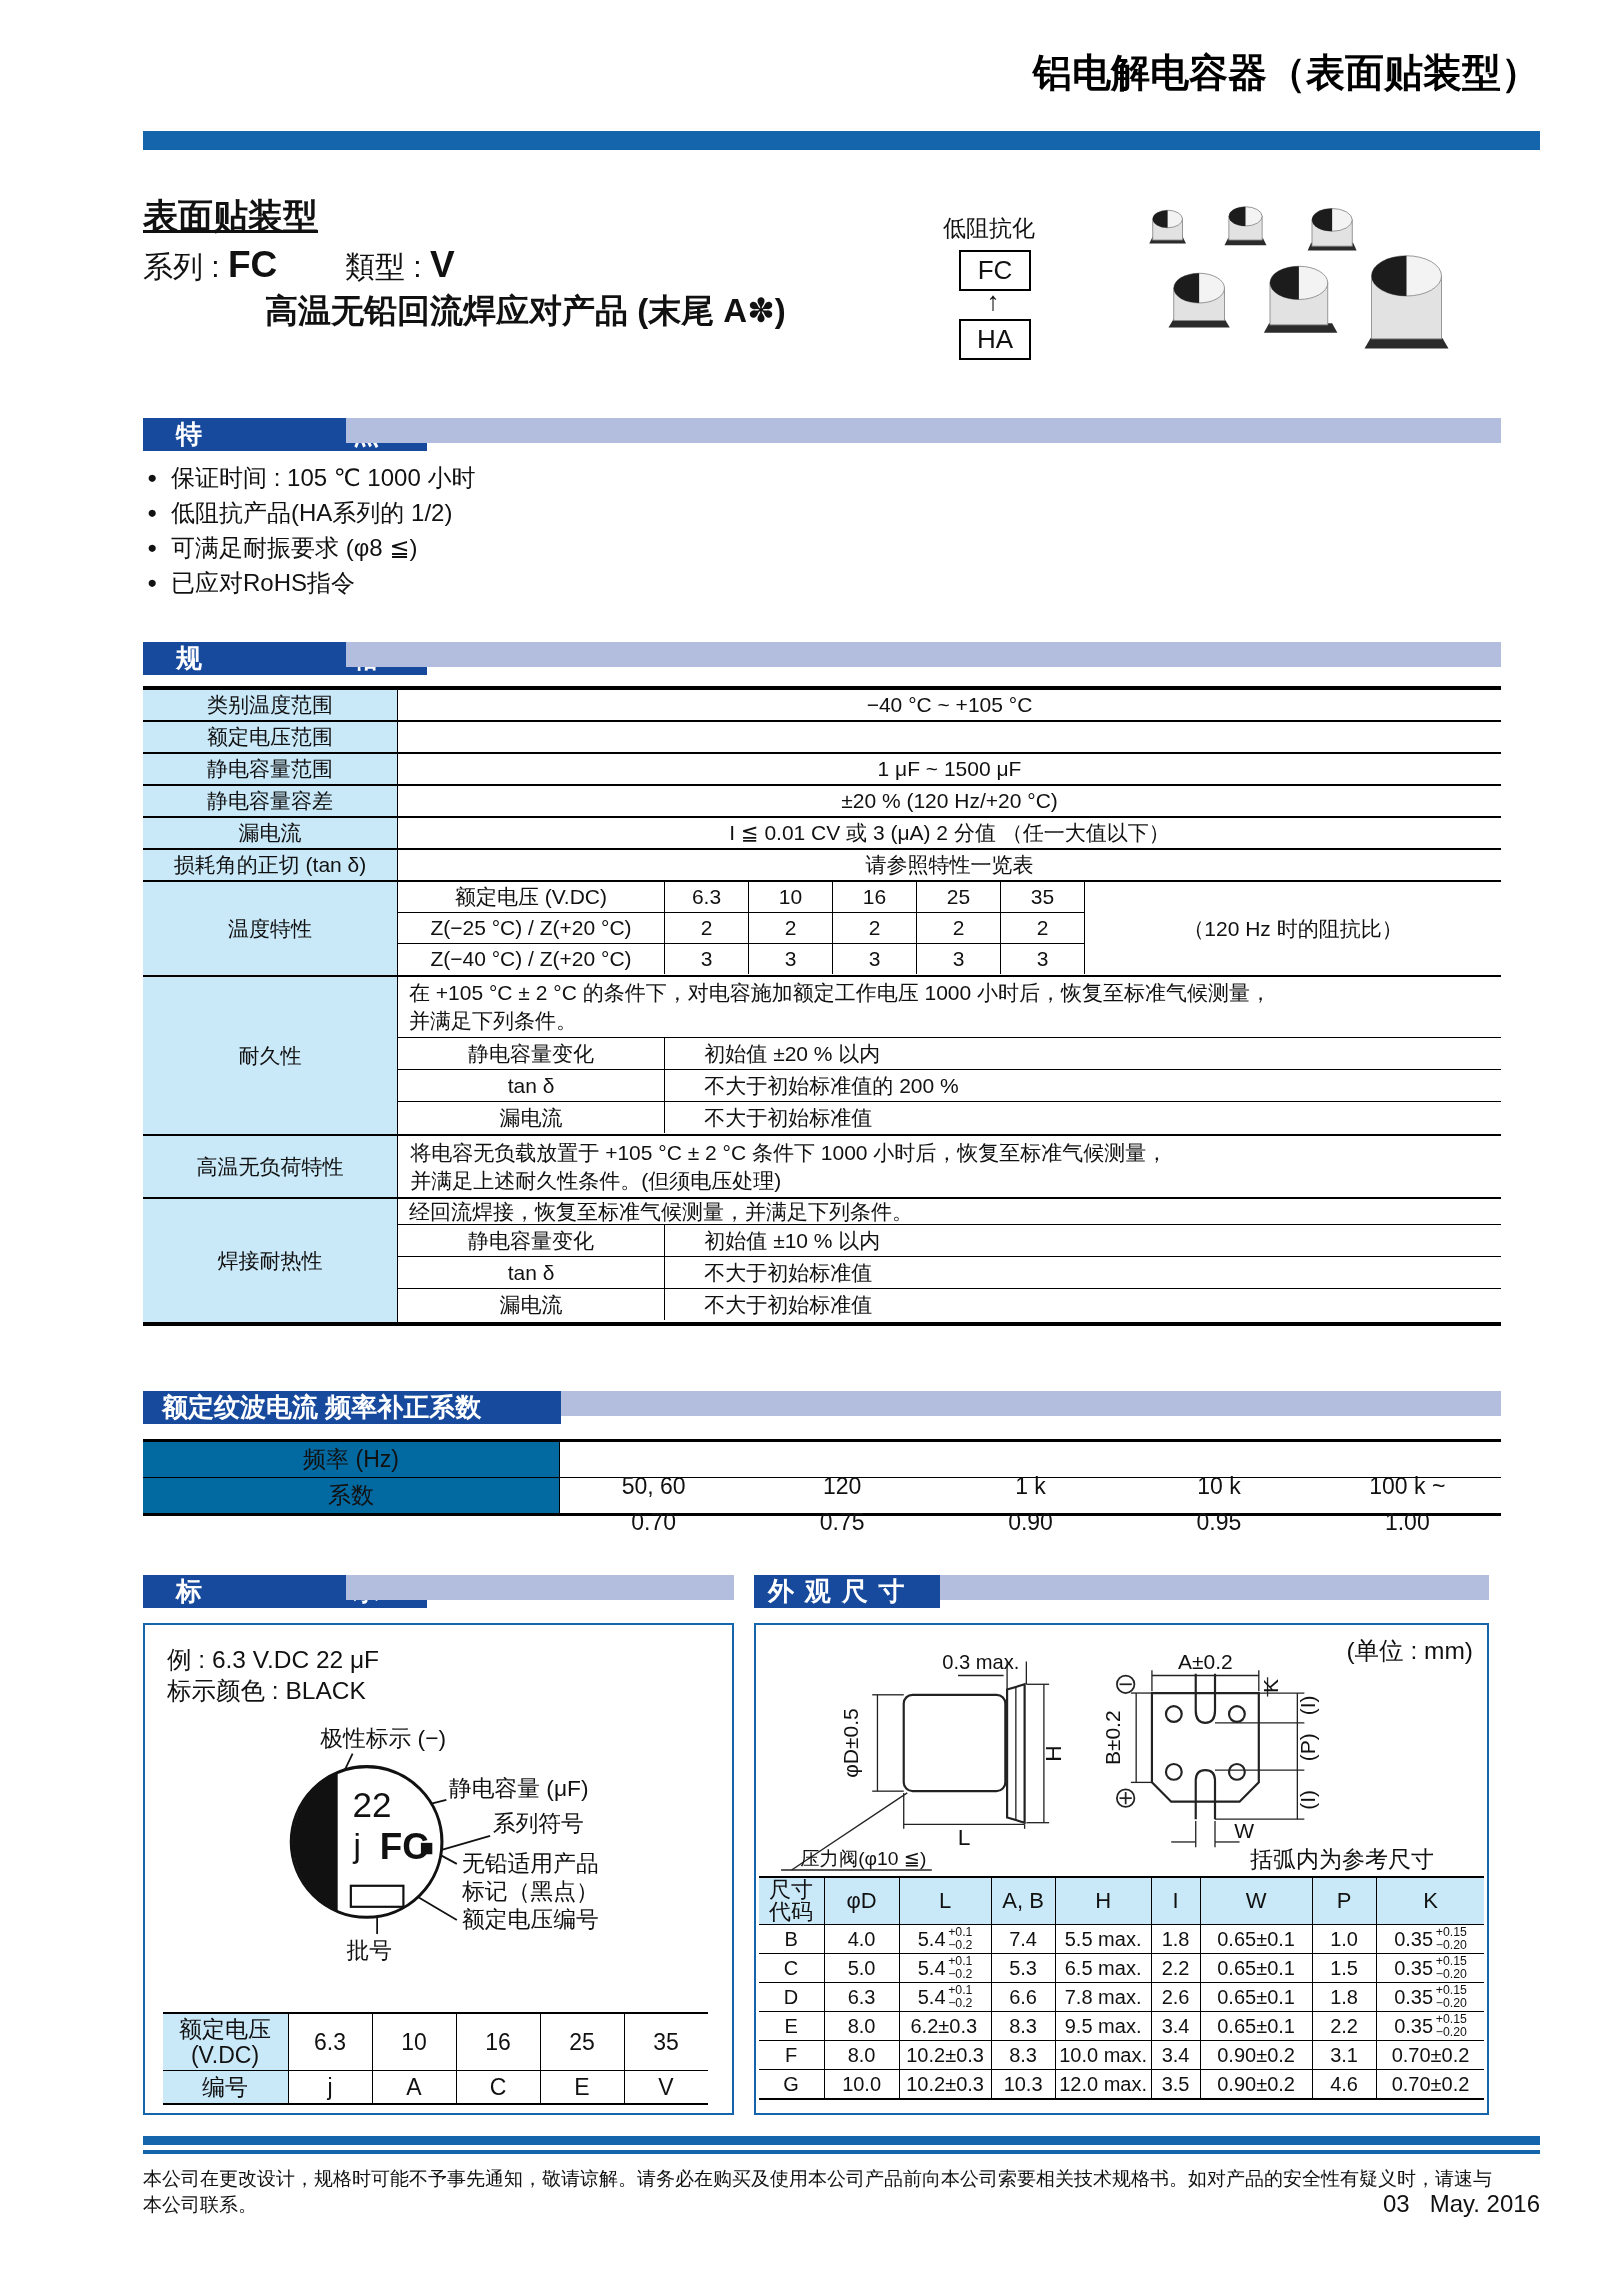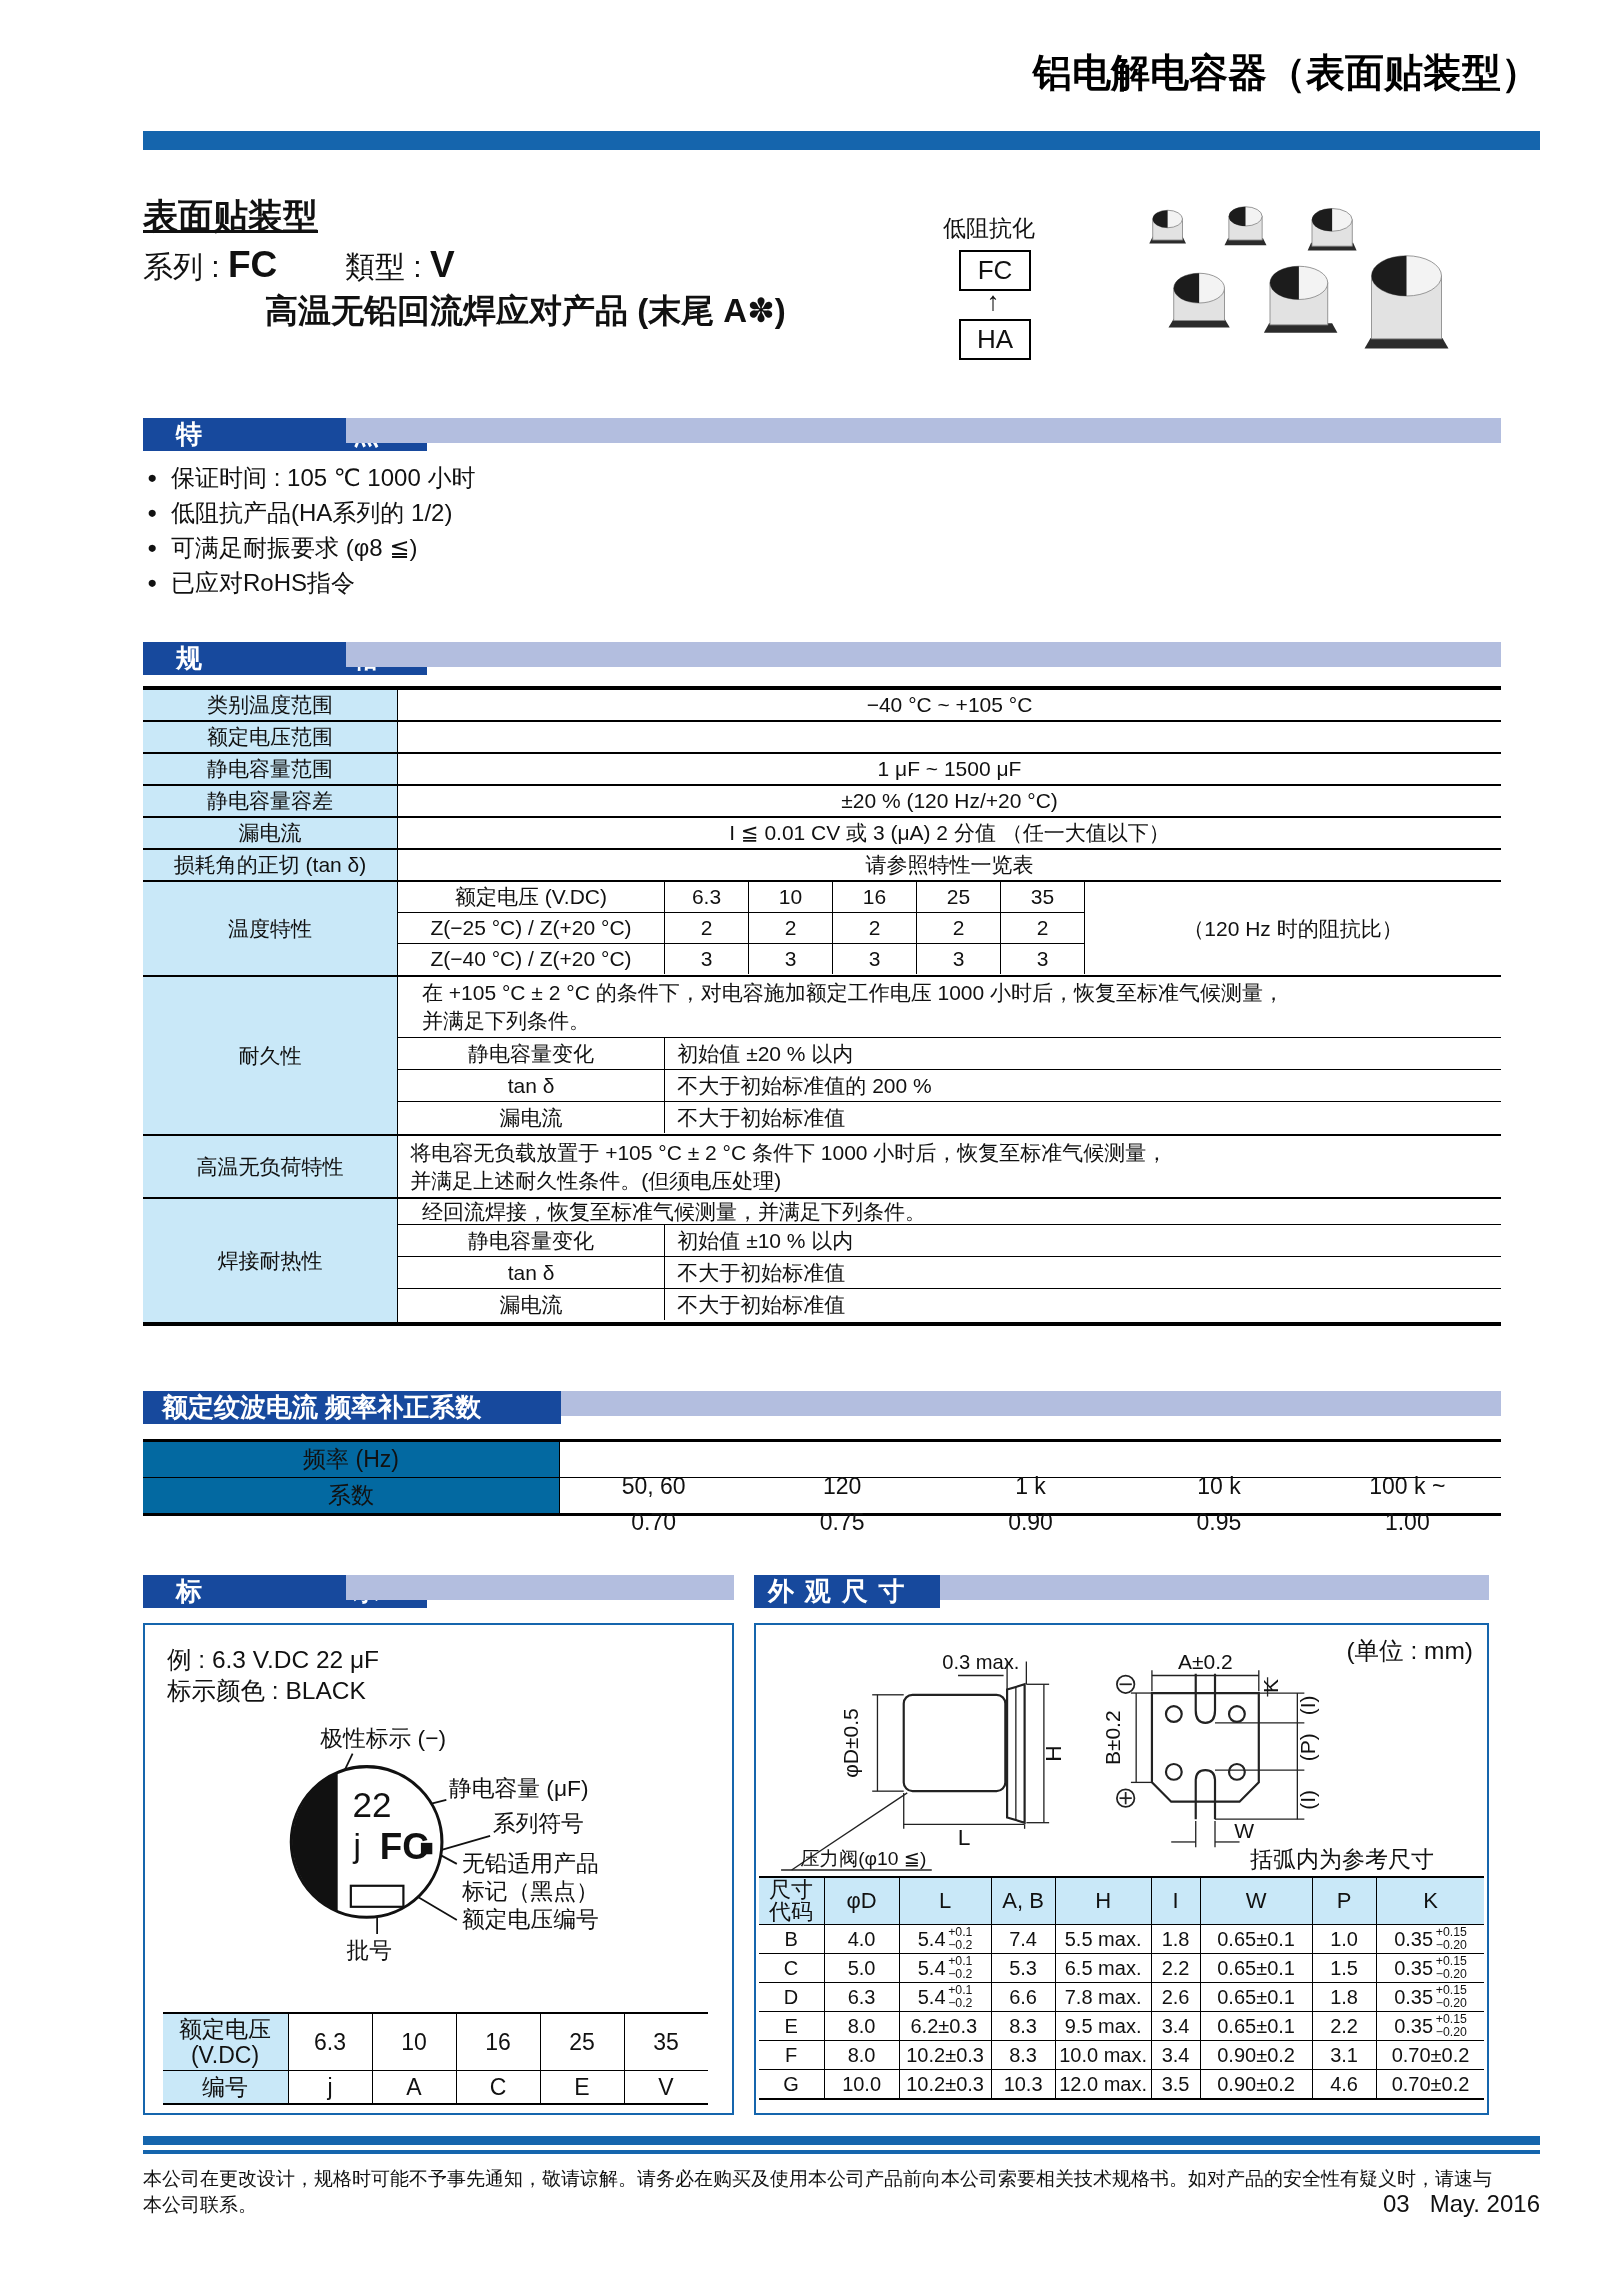--- a/index.html
+++ b/index.html
@@ -58,24 +58,24 @@
   .solder { height:123px; }
   .aec { height:31px; }
   .temp-right { flex:1; display:flex; }
   .temp-grid { flex:none; }
   .trow { display:flex; height:30px; border-bottom:1.8px solid #000; }
   .trow.last { border-bottom:none; }
   .tlabel { width:266px; border-right:1.8px solid #000; display:flex; align-items:center; justify-content:center; flex:none; }
   .tcell { width:83px; border-right:1.8px solid #000; display:flex; align-items:center; justify-content:center; flex:none; }
   .temp-note { flex:1; display:flex; align-items:center; justify-content:center; }
   .sub-right { flex:1; display:flex; flex-direction:column; }
-  .sub-intro { border-bottom:1.8px solid #000; padding-left:24px; display:flex; flex-direction:column; justify-content:center; }
+  .sub-intro { border-bottom:1.8px solid #000; padding-left:11px; display:flex; flex-direction:column; justify-content:center; }
   .sub-intro.h68 { height:60px; line-height:28px; }
   .sub-intro.h29 { height:25.4px; line-height:25.4px; }
-  .sub-row { display:flex; height:31px; border-bottom:1.8px solid #000; }
+  .sub-row { display:flex; height:31px; border-bottom:1.8px solid #000;gap:27px; }
   .sub-row.last { border-bottom:none; }
   .sub-label { width:266px; border-right:1.8px solid #000; display:flex; align-items:center; justify-content:center; flex:none; }
   .sub-val { flex:1; display:flex; align-items:center; padding-left:12.3px; }
   .shelf-text { flex:1; display:flex; flex-direction:column; justify-content:center; padding-left:12.3px; line-height:28px; }
 
   
   .rip-table { left:143px; top:1439px; width:1358px; border-top:3.5px solid #000; border-bottom:3.5px solid #000; font-size:23px; }
   .rrow { display:flex; height:35px; border-bottom:1.8px solid #000; }
   .rrow:last-child { border-bottom:none; }
   .rlabel { width:416px; background:#0369a1; border-right:1.8px solid #000;

